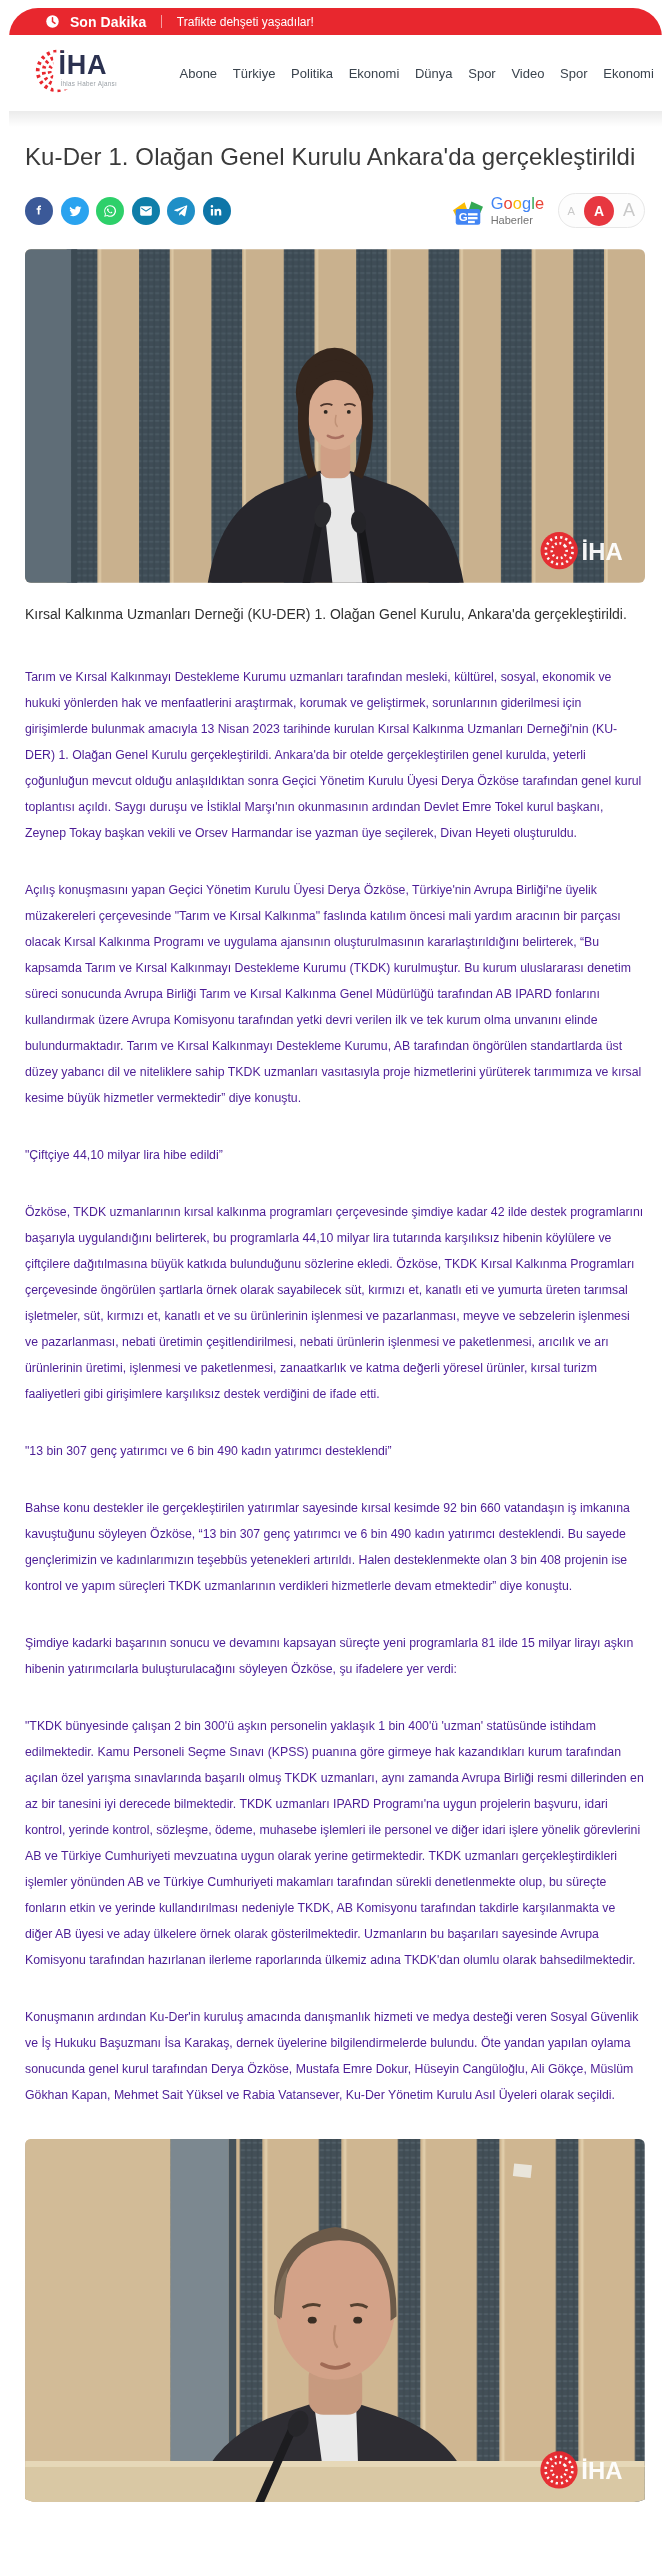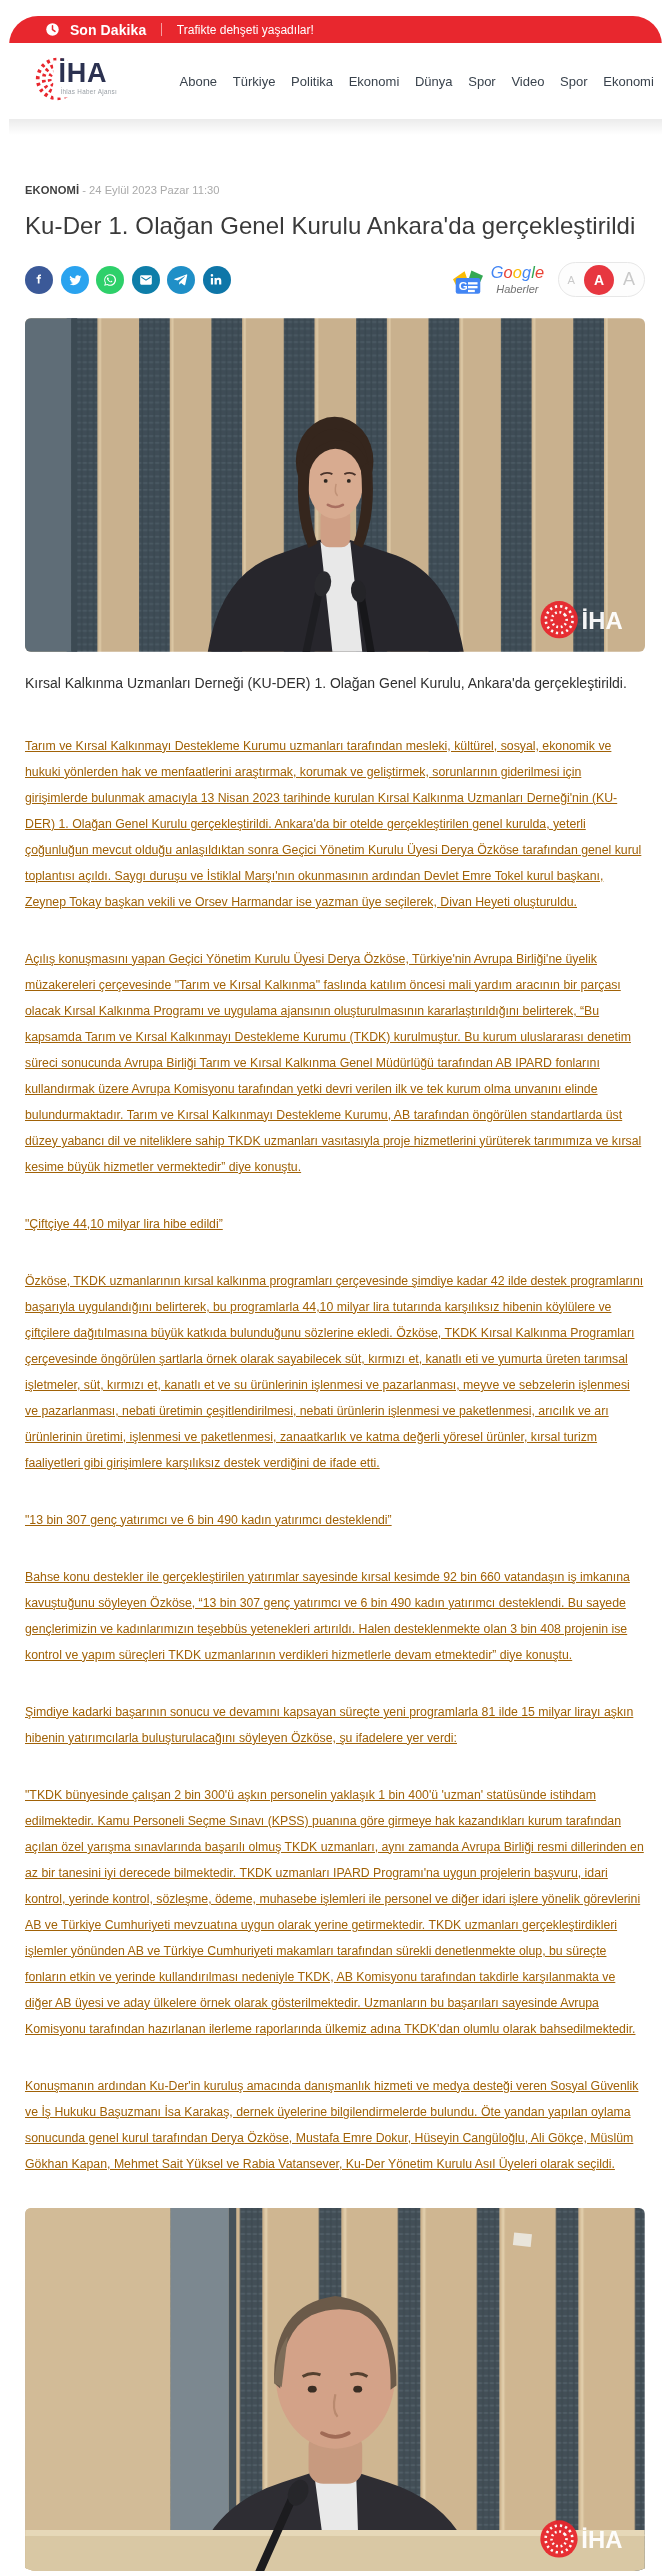--- a/index.html
+++ b/index.html
@@ -1,17 +1,17 @@
 <!DOCTYPE html>
 <html lang="tr" style="font-size:12px"><head>
 <meta charset="utf-8">
 <style>
   * { margin:0; padding:0; box-sizing:border-box; }
   html,body { background:#fff; font-family:"Liberation Sans","DejaVu Sans",sans-serif; color:#3d3d3d; }
-  .page { width:653px; margin:16px auto; background:#fff; overflow:hidden;border-radius:29px; }
+  .page { width:653px; margin:8px auto; background:#fff; overflow:hidden;border-radius:29px; }
 
   
   .breaking-bar { height:27px; background:#e8272e; display:flex; align-items:center; padding:0 10.4px 0 36px; gap:10.4px; }
   .breaking-bar .clock { width:15px; height:15px; flex:0 0 auto; }
   .breaking-label { color:#fff; font-weight:bold; font-size:14px; letter-spacing:0.1px; }
   .breaking-sep { width:0.7px; height:13.4px; background:rgba(255,255,255,.55); margin:0 4.5px; }
   .breaking-headline { color:#fff; font-size:12px; }
 
   
   .header { height:76px; background:#fff; display:flex; align-items:center; padding:0 25px; position:relative; }
@@ -32,34 +32,34 @@
 
   .share-row { margin-top:21px; display:flex; align-items:center; }
   .share-btns { display:flex; gap:7.5px; }
   .share-btn { width:28px; height:28px; border-radius:50%; border:none; display:flex; align-items:center; justify-content:center; cursor:pointer; padding:0; }
   .share-btn svg { width:14px; height:14px; fill:#fff; }
   .sb-fb { background:#3b5998; } .sb-tw { background:#2aa3ef; } .sb-wa { background:#2ed06a; }
   .sb-ml { background:#0e7ea9; } .sb-tg { background:#1f8fc7; } .sb-li { background:#0e76a8; }
 
   .share-right { margin-left:auto; display:flex; align-items:center; gap:13.4px; }
   .gnews { display:flex; align-items:center; gap:6px; background:none; border:none; cursor:pointer; }
-  .gnews-txt { text-align:center; line-height:1.05;font-style:italic; }
+  .gnews-txt { text-align:left; line-height:1.05; }
   .gnews-line1 { font-size:16.4px; letter-spacing:0.1px; }
   .gnews-line2 { font-size:11px; color:#737373; }
   .font-pill { display:flex; align-items:center; gap:9px; border:0.7px solid #e7e7e7; background:#fdfdfd; border-radius:18px; padding:2.2px 9px; height:35px; }
   .fs-btn { background:none; border:none; color:#c9c9c9; cursor:pointer; font-family:inherit; }
   .fs-small { font-size:11.2px; } .fs-large { font-size:18px; }
   .fs-active { width:30px; height:30px; border-radius:50%; background:#e73740; color:#fff; font-size:14px; font-weight:bold; display:flex; align-items:center; justify-content:center; }
 
   .hero { margin-top:21px; border-radius:6px; overflow:hidden; line-height:0; }
   .hero svg { display:block; }
   .caption { margin-top:22.4px; font-size:14px; color:#303030; }
 
   .article-body { padding-top:42px; }
-  .article-body p { font-size:12.3px; line-height:26px; color:#a16207; margin:0 0 31px 0;text-decoration:underline; }
+  .article-body p { font-size:12.3px; line-height:26px; color:#4c1d95; margin:0 0 31px 0; }
   .second-image { margin-top:25px; border-radius:6px 6px 0 0; overflow:hidden; line-height:0; }
 </style>
 </head>
 <body>
 
 <div class="page">
 
   <div class="breaking-bar">
     <svg class="clock" viewBox="0 0 24 24">
       <circle cx="12" cy="12" r="10" fill="#fff"></circle>
@@ -93,25 +93,20 @@
       <a href="#">Video</a>
       <a href="#">Spor</a>
       <a href="#">Ekonomi</a>
 
     </nav>
   </div>
   <div class="header-shadow"></div>
 
   <div class="content">
 
-    <div class="meta">
-      <a href="#" class="cat" style="text-decoration:none;">EKONOMİ</a>
-      <span class="sep"> <span>-</span> </span>
-      <span class="date">24 Eylül 2023 Pazar 11:30</span>
-    </div>
 
     <h1 class="title">Ku-Der 1. Olağan Genel Kurulu Ankara'da gerçekleştirildi</h1>
 
     <div class="share-row">
       <div class="share-btns">
         <button class="share-btn sb-fb">
           <svg viewBox="0 0 24 24">
               <path d="M14 8h2.5l.5-3h-3V3.8c0-.9.3-1.5 1.6-1.5H17V-.4C16.7-.4 15.7-.5 14.6-.5 12.2-.5 10.5 1 10.5 3.6V5H8v3h2.5v9.5H14V8z" transform="translate(1 3) scale(.85)"></path>
             </svg>
         </button>

